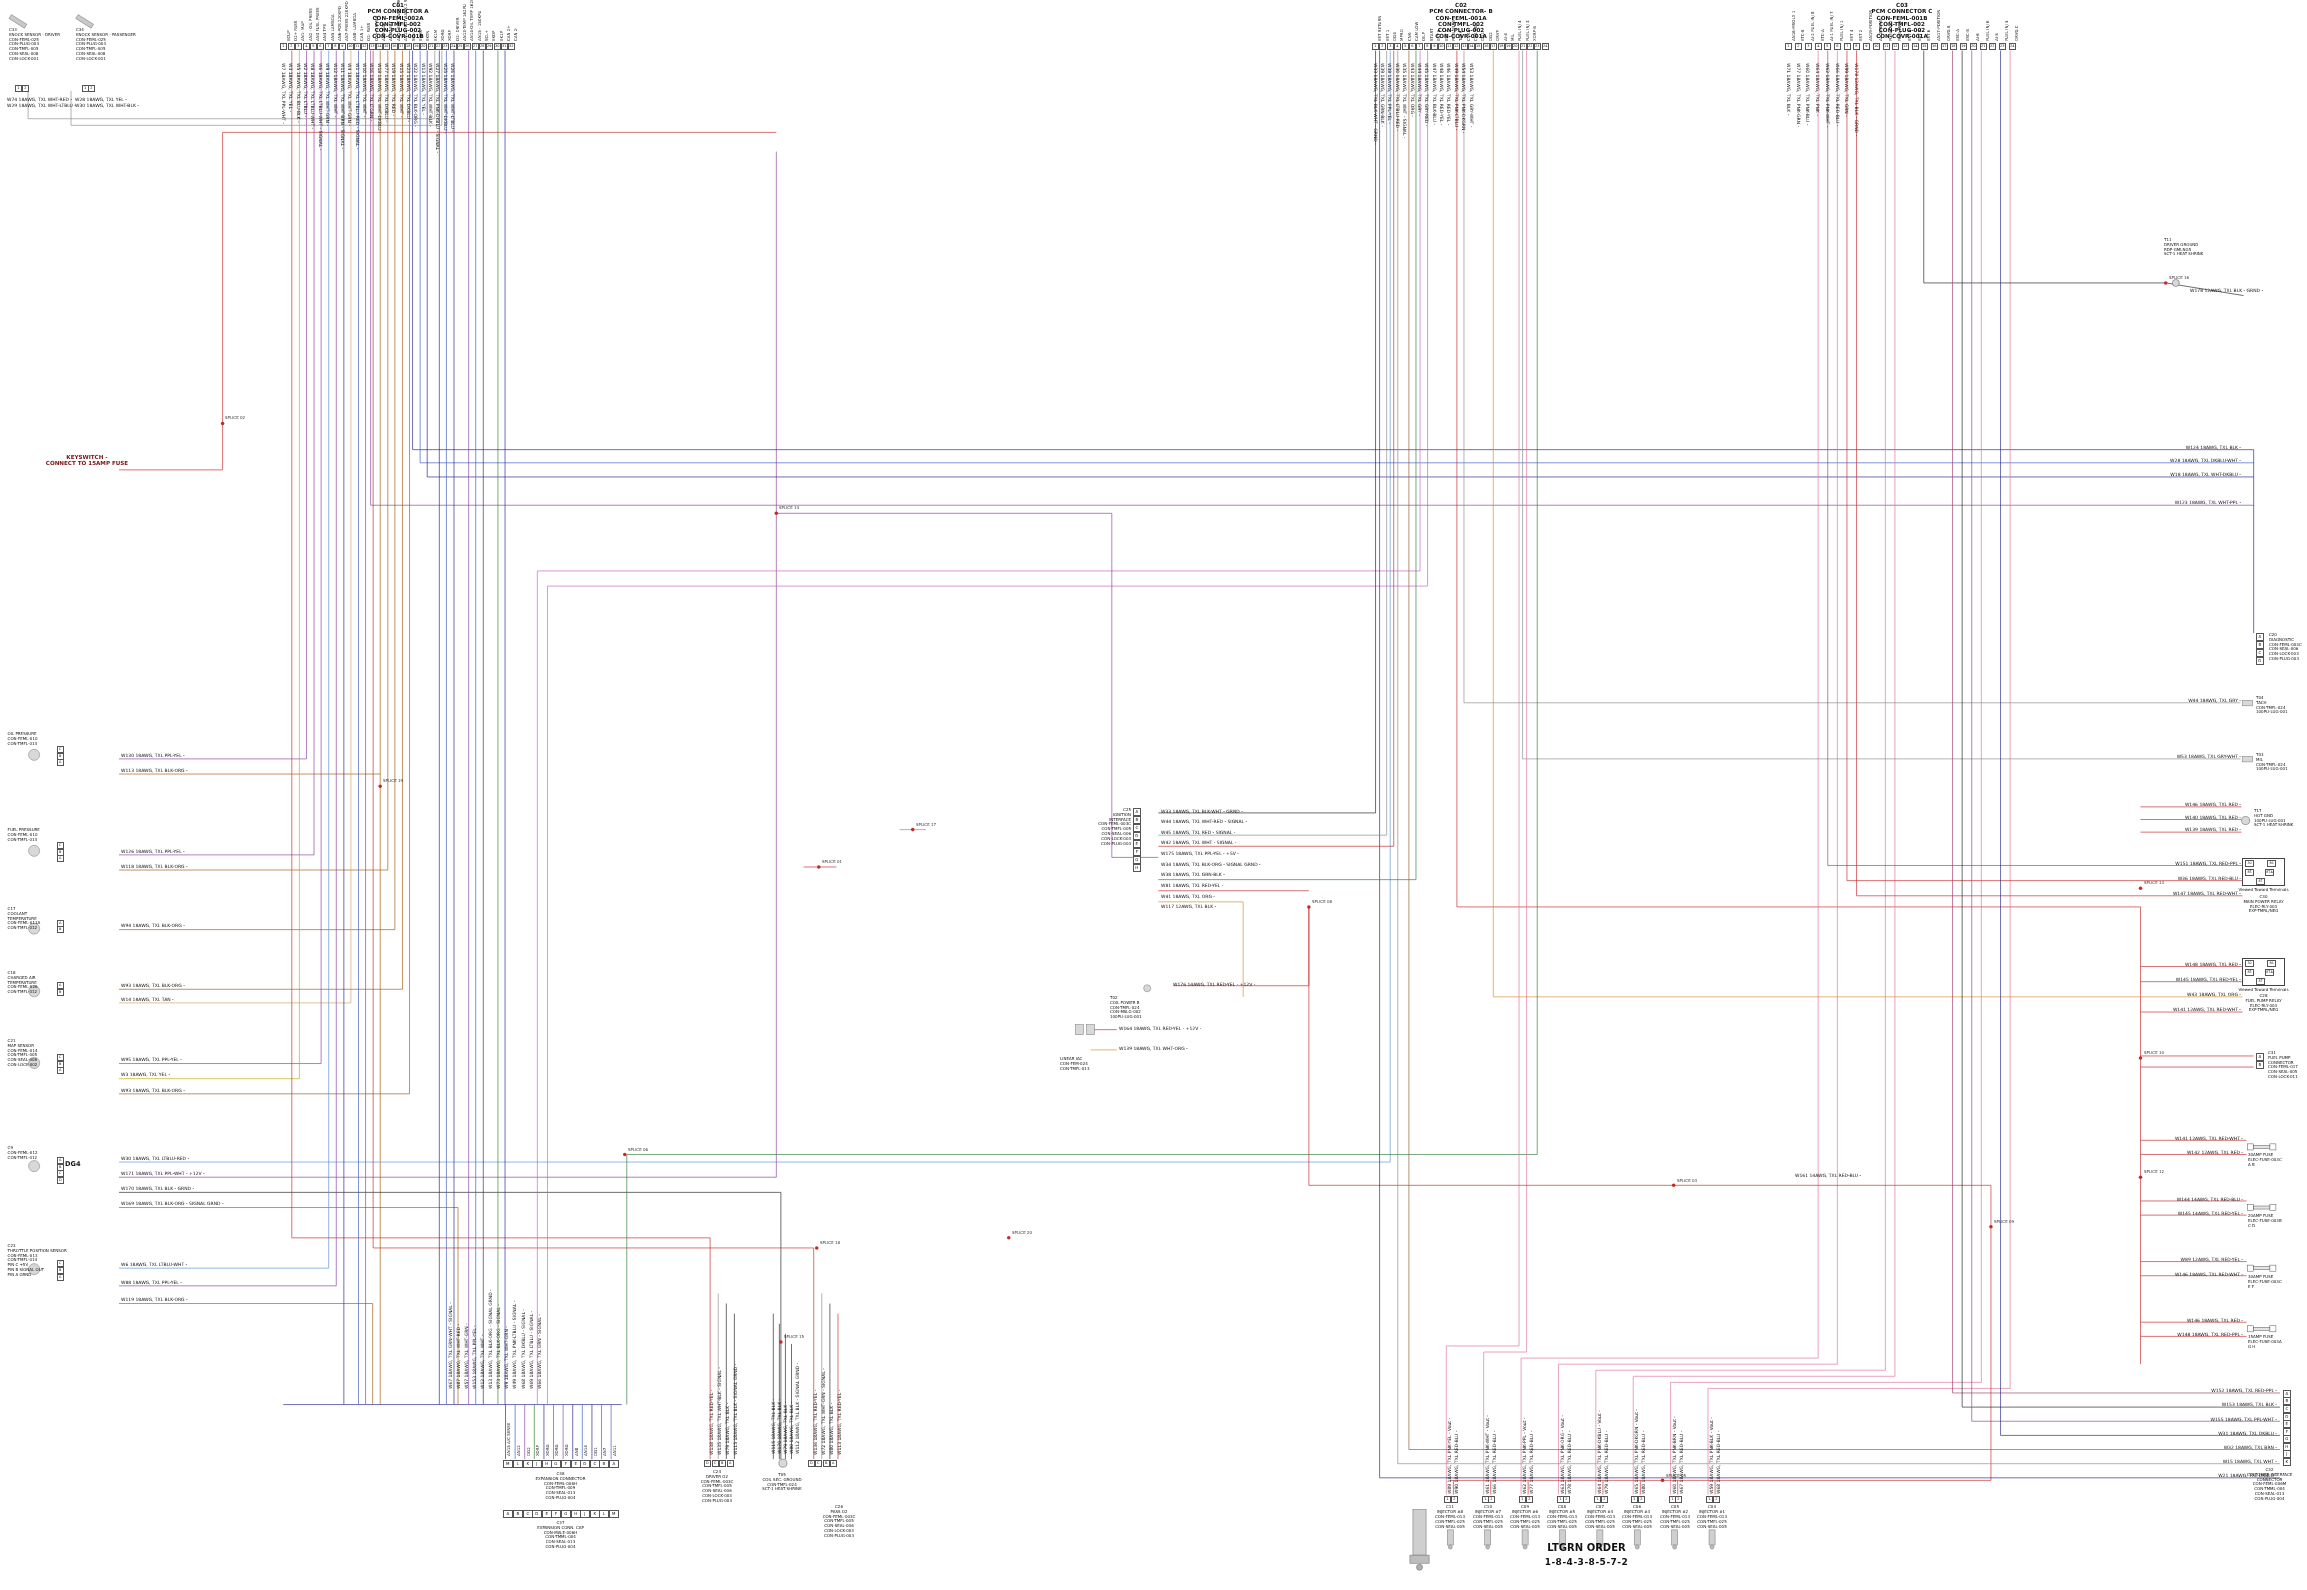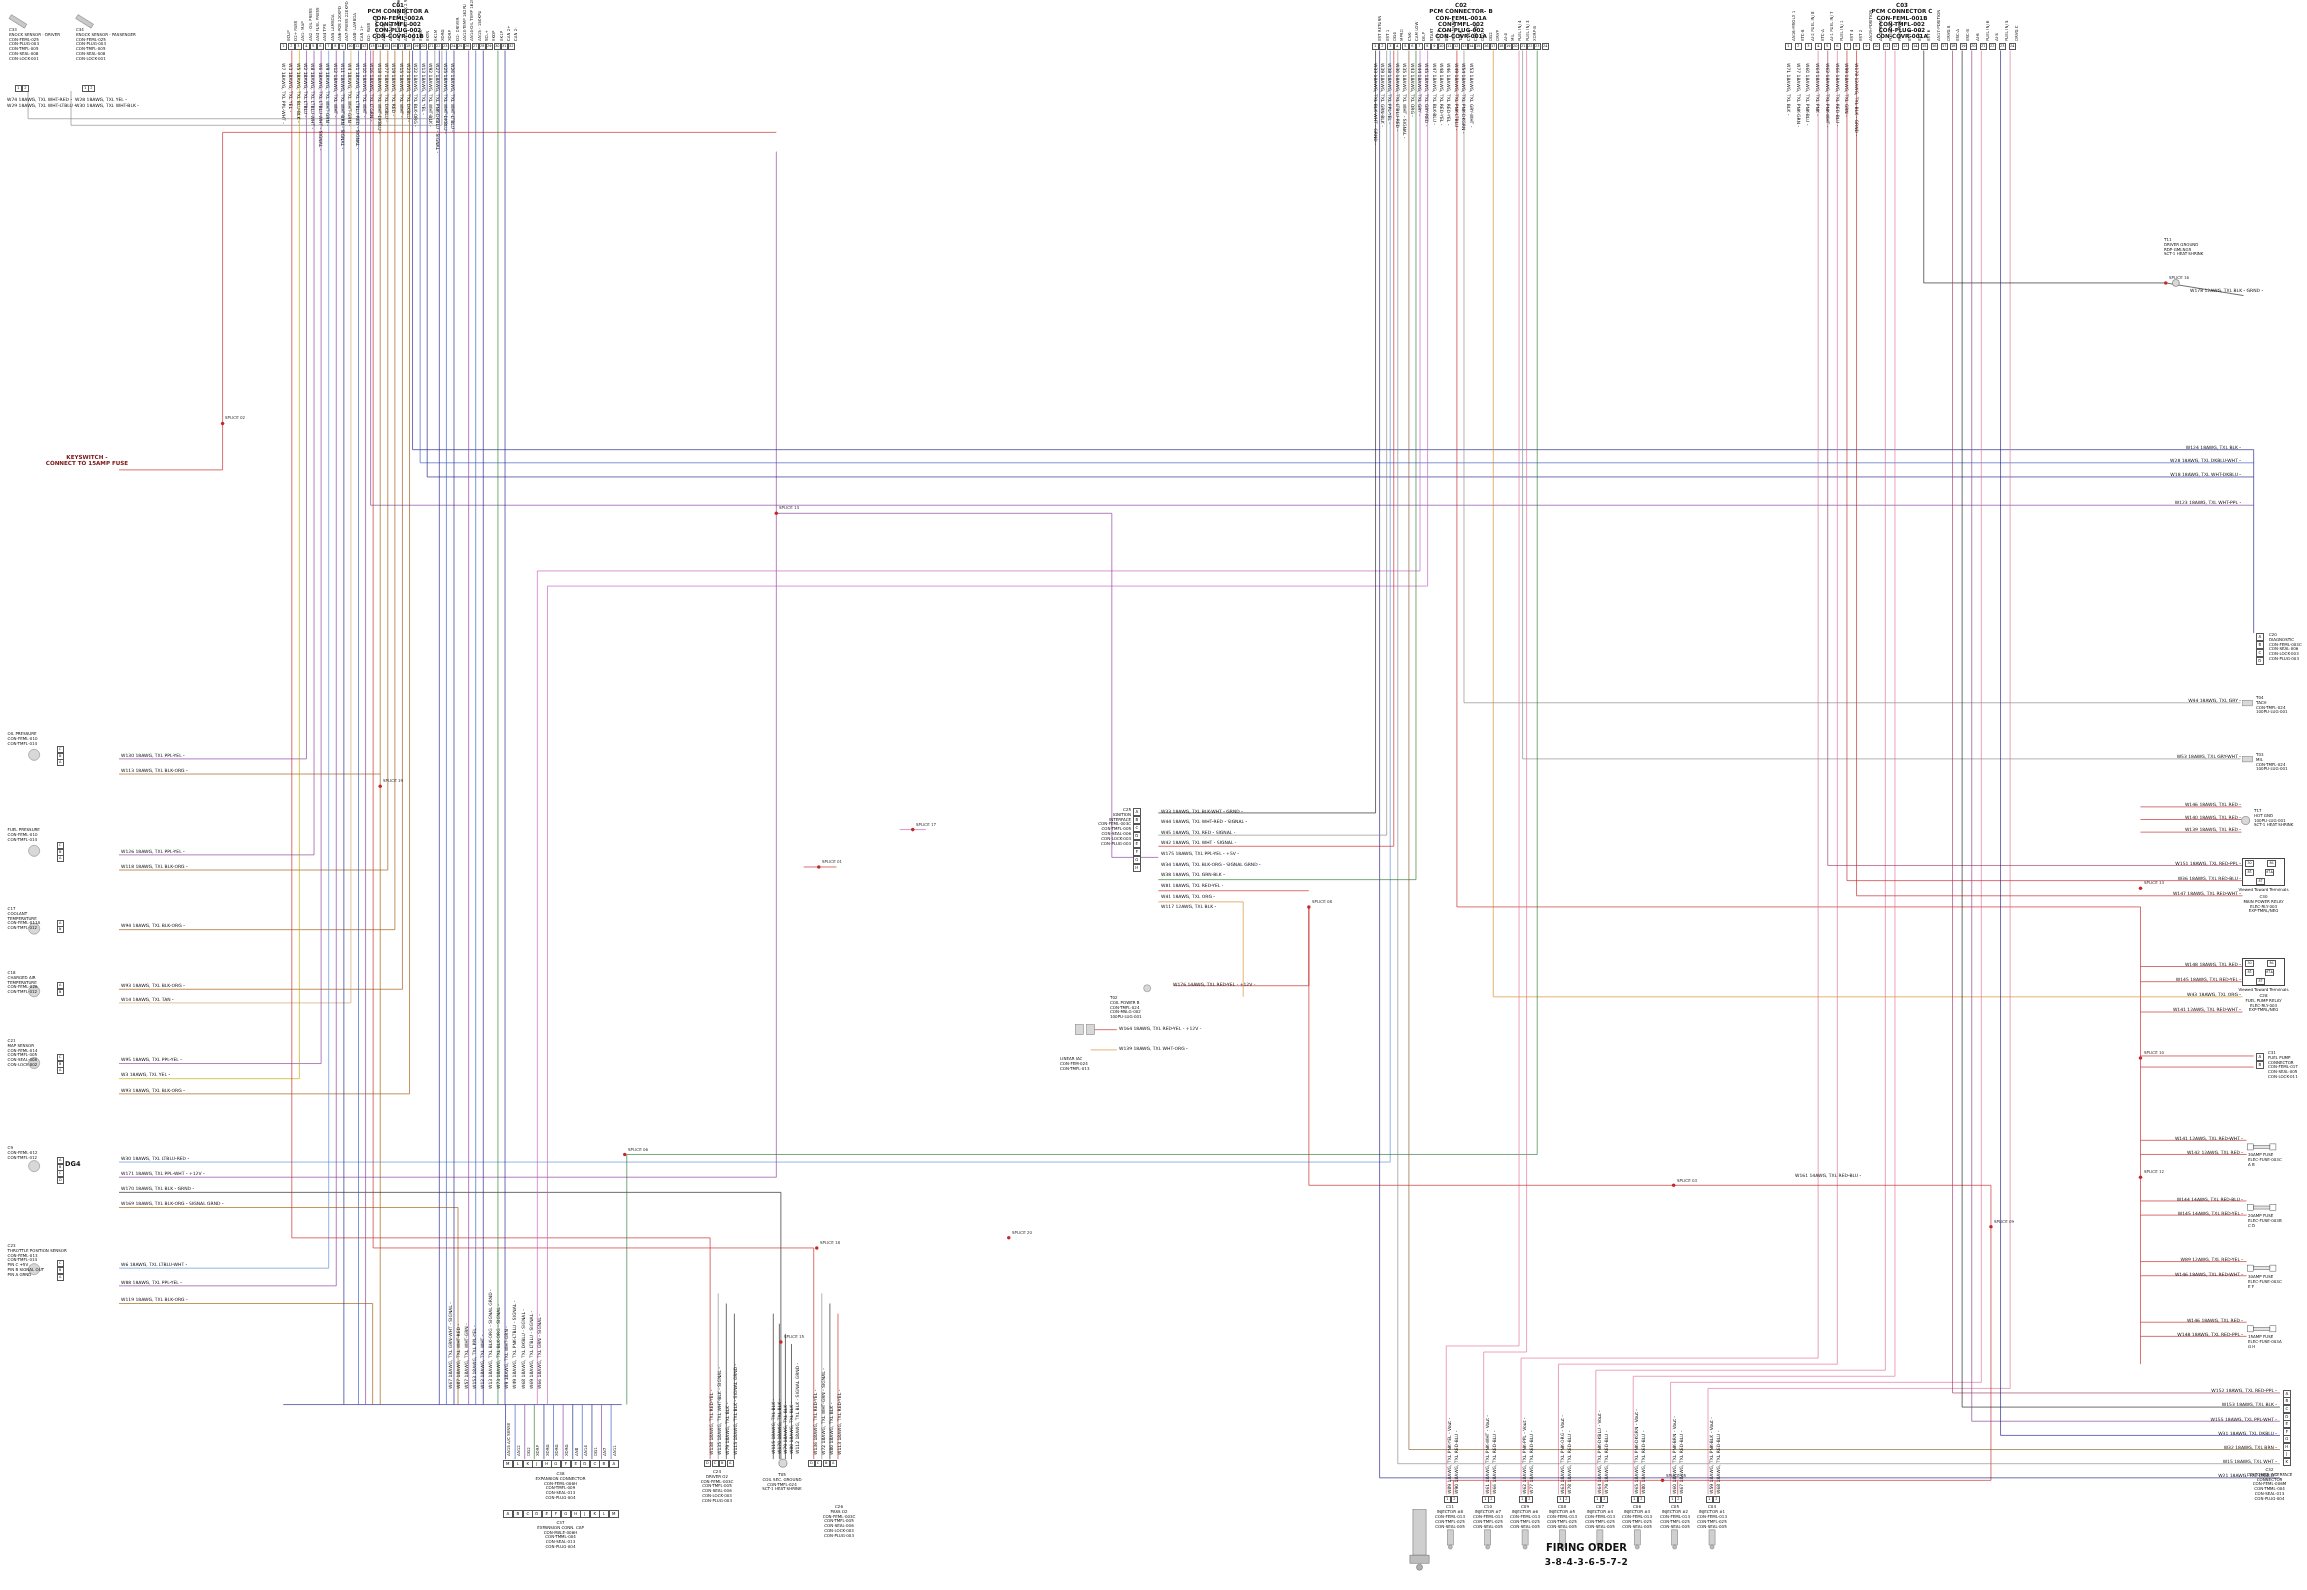--- a/index.html
+++ b/index.html
@@ -885,16 +885,16 @@
 CON-PLUG-002
 CON-COVR-001A</div>
   <div class="hdr" style="left:1854px;top:2px;width:96px">C03
 PCM CONNECTOR C
 CON-FEML-001B
 CON-TMFL-002
 CON-PLUG-002
 CON-COVR-001A</div>
   <div class="note" style="left:43px;top:454px;width:88px">KEYSWITCH -
 CONNECT TO 15AMP FUSE</div>
-  <div class="fire-t" style="left:1526px;top:1542px;width:121px">FIRING ORDER</div>
-  <div class="fire-v" style="left:1526px;top:1557px;width:121px">3-8-4-3-6-5-7-2</div>
+  <div class="fire-t" style="left:1526px;top:1542px;width:121px">LTGRN ORDER</div>
+  <div class="fire-v" style="left:1526px;top:1557px;width:121px">1-8-4-3-8-5-7-2</div>
 </div>
 
 
 </body></html>

